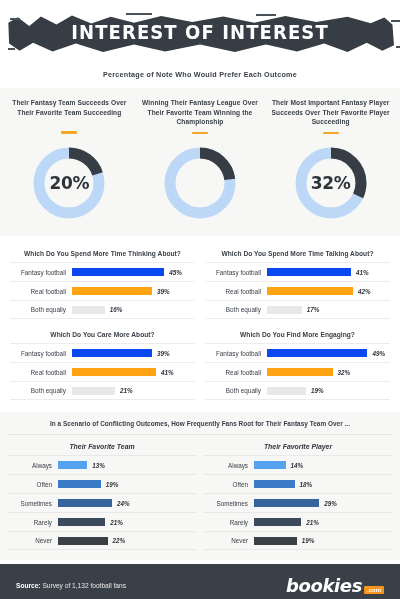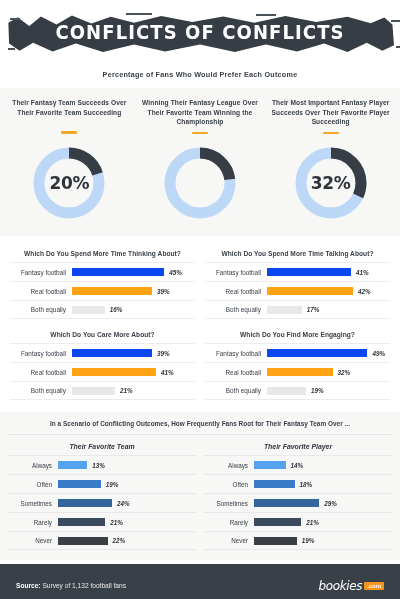--- a/index.html
+++ b/index.html
@@ -194,21 +194,21 @@
     padding: 0 16px;
   }
   .source {
     font-size: 6.6px; color: #e8e8e8;
   }
   .source b { color: #ffffff; }
   .logo {
     display: flex; align-items: flex-end; gap: 2px;
   }
   .logo-word {
-    font-size: 12px; font-weight: normal; font-style: italic;
+    font-size: 18px; font-weight: bold; font-style: italic;
     color: #ffffff; letter-spacing: -0.4px;
     font-family: "DejaVu Sans", sans-serif;
   }
   .logo-com {
     background: #f7941e; color: #ffffff;
     font-size: 6px; font-weight: bold;
     padding: 1px 3px; border-radius: 1px;
     margin-bottom: 2.5px;
   }
 </style>
@@ -220,24 +220,24 @@
   <div class="header-band">
     <div class="brush"></div>
     <div class="brush-flecks">
       <div class="fleck" style="left:4px;top:10px;width:10px;height:2px;"></div>
       <div class="fleck" style="left:2px;top:40px;width:7px;height:2px;"></div>
       <div class="fleck" style="left:385px;top:12px;width:9px;height:2px;"></div>
       <div class="fleck" style="left:390px;top:38px;width:6px;height:2px;"></div>
       <div class="fleck" style="left:120px;top:5px;width:26px;height:1.5px;"></div>
       <div class="fleck" style="left:250px;top:6px;width:20px;height:1.5px;"></div>
     </div>
-    <div class="header-title">CONFLICTS OF CONFLICTS</div>
+    <div class="header-title">INTEREST OF INTEREST</div>
   </div>
 
-  <div class="subtitle">Percentage of Fans Who Would Prefer Each Outcome</div>
+  <div class="subtitle">Percentage of Note Who Would Prefer Each Outcome</div>
 
   <div class="donut-section" id="donut-section">
       <div class="donut-card">
         <div class="donut-title">Their Fantasy Team Succeeds Over Their Favorite Team Succeeding</div>
         <div class="donut-rule"></div>
         <div class="donut-wrap">
           <svg width="82" height="82" viewBox="0 0 82 82">
             <circle cx="41" cy="41" r="30" fill="none" stroke="#bdd8f7" stroke-width="11"></circle>
             <circle cx="41" cy="41" r="30" fill="none" stroke="#373d45" stroke-width="11" stroke-dasharray="37.70 150.80" transform="rotate(-90 41 41)"></circle>
           </svg>

